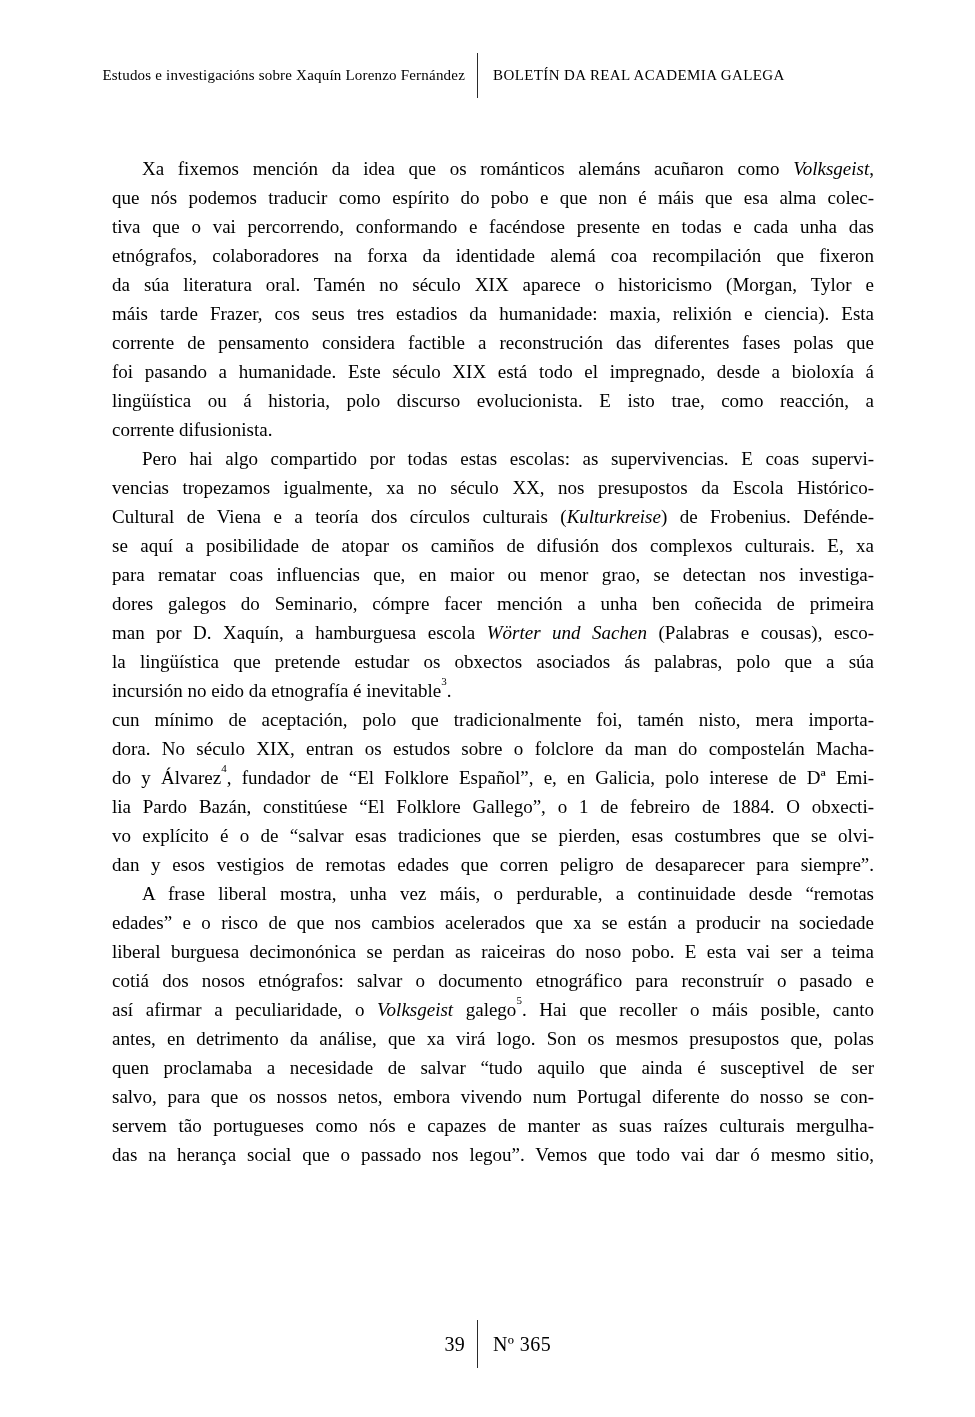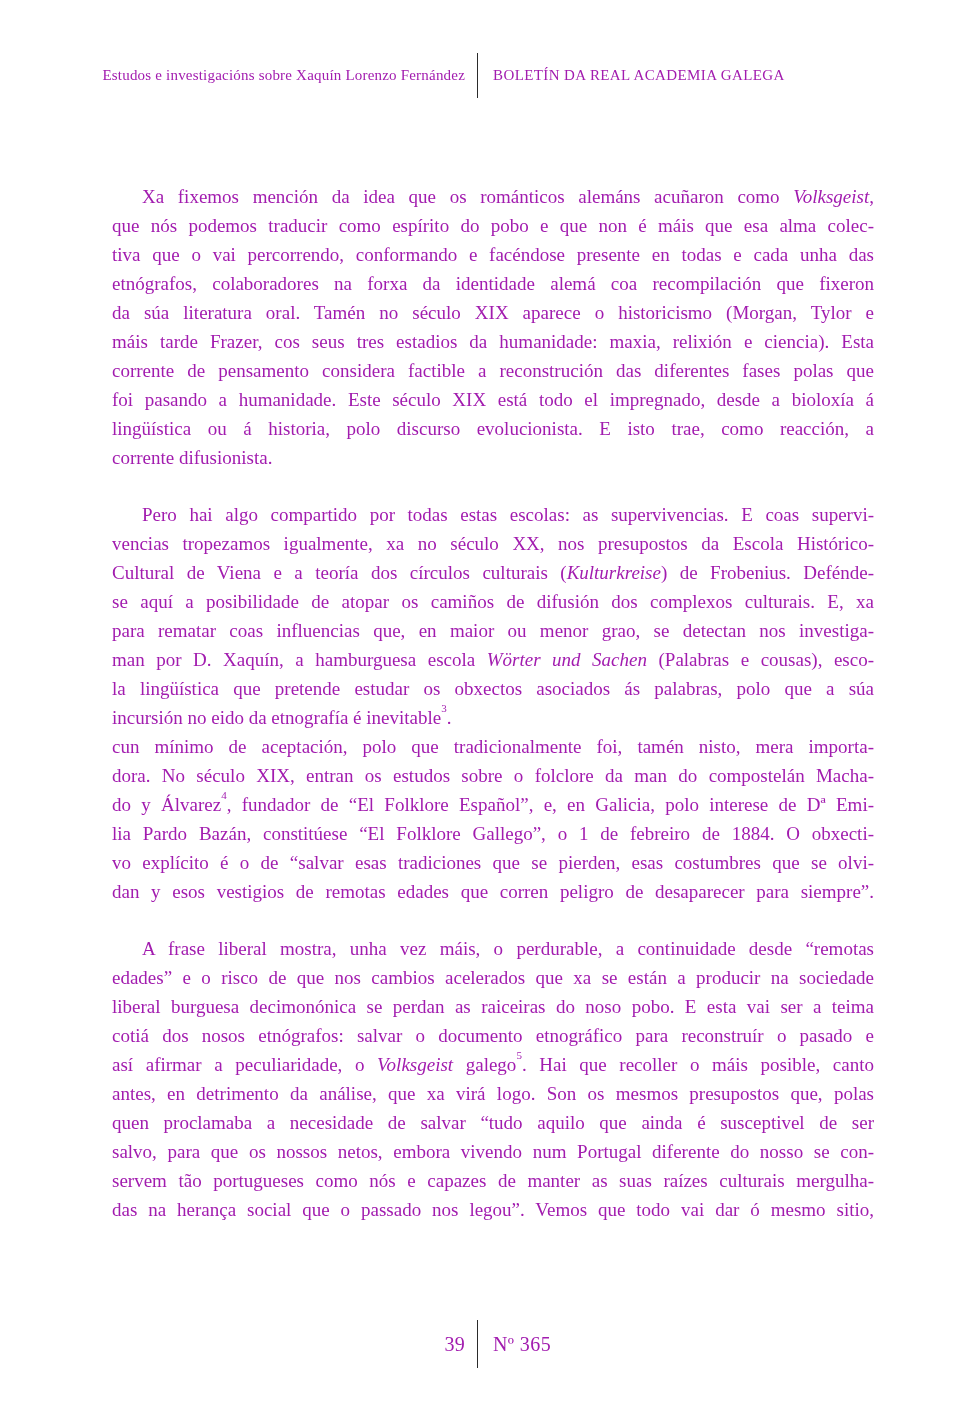--- a/index.html
+++ b/index.html
@@ -1,20 +1,20 @@
 <!DOCTYPE html>
 <html lang="gl"><head>
 <meta charset="utf-8">
 <style>
   * { margin:0; padding:0; box-sizing:border-box; }
   html, body { background:#ffffff; }
   .page {
     position:relative; width:975px; height:1417px;
     background:#ffffff; overflow:hidden;
-    font-family:"Liberation Serif", serif; color:#a21caf;padding-left:32px;
+    font-family:"Liberation Serif", serif; color:#000000;padding-left:32px;
   }
   
   .runhead {
     position:absolute; left:0; width:975px;
     display:flex; align-items:center;
   }
   .header { top:53px; height:45px; font-size:15px; }
   .footer { top:1320px; height:48px; font-size:20px; }
   .rh-left  { width:477px; text-align:right; padding-right:12px; letter-spacing:0.2px; }
   .rh-right { padding-left:15px; letter-spacing:0.4px; }
@@ -22,21 +22,21 @@
   
   .body-text {
     position:absolute; left:112px; top:154px; width:762px;
     font-size:19px; line-height:29px;
   }
   .line {
     text-align:justify;
     text-align-last:justify;
     white-space:normal;
   }
-  .line.first { text-indent:30px;margin-top:28px; }
+  .line.first { text-indent:30px; }
   .line.last  { text-align-last:left; }
   i { font-style:italic; }
   sup { font-size:0.58em; line-height:0; position:relative; top:-0.42em; }
 </style>
 </head>
 <body>
 
 <div class="page">
 
   <div class="runhead header">
@@ -57,20 +57,21 @@
         <div class="line">foi pasando a humanidade. Este século XIX está todo el impregnado, desde a bioloxía á</div>
         <div class="line">lingüística ou á historia, polo discurso evolucionista. E isto trae, como reacción, a</div>
         <div class="line last">corrente difusionista.</div>
       </div>
       <div>
         <div class="line first">Pero hai algo compartido por todas estas escolas: as supervivencias. E coas supervi-</div>
         <div class="line">vencias tropezamos igualmente, xa no século XX, nos presupostos da Escola Histórico-</div>
         <div class="line">Cultural de Viena e a teoría dos círculos culturais (<i>Kulturkreise</i>) de Frobenius. Defénde-</div>
         <div class="line">se aquí a posibilidade de atopar os camiños de difusión dos complexos culturais. E, xa</div>
         <div class="line">para rematar coas influencias que, en maior ou menor grao, se detectan nos investiga-</div>
+        <div class="line">dores galegos do Seminario, cómpre facer mención a unha ben coñecida de primeira</div>
         <div class="line">man por D. Xaquín, a hamburguesa escola <i>Wörter und Sachen</i> (Palabras e cousas), esco-</div>
         <div class="line">la lingüística que pretende estudar os obxectos asociados ás palabras, polo que a súa</div>
         <div class="line last">incursión no eido da etnografía é inevitable<sup>3</sup>.</div>
       </div>
       <div>
         <div class="line">cun mínimo de aceptación, polo que tradicionalmente foi, tamén nisto, mera importa-</div>
         <div class="line">dora. No século XIX, entran os estudos sobre o folclore da man do compostelán Macha-</div>
         <div class="line">do y Álvarez<sup>4</sup>, fundador de “El Folklore Español”, e, en Galicia, polo interese de Dª Emi-</div>
         <div class="line">lia Pardo Bazán, constitúese “El Folklore Gallego”, o 1 de febreiro de 1884. O obxecti-</div>
         <div class="line">vo explícito é o de “salvar esas tradiciones que se pierden, esas costumbres que se olvi-</div>

